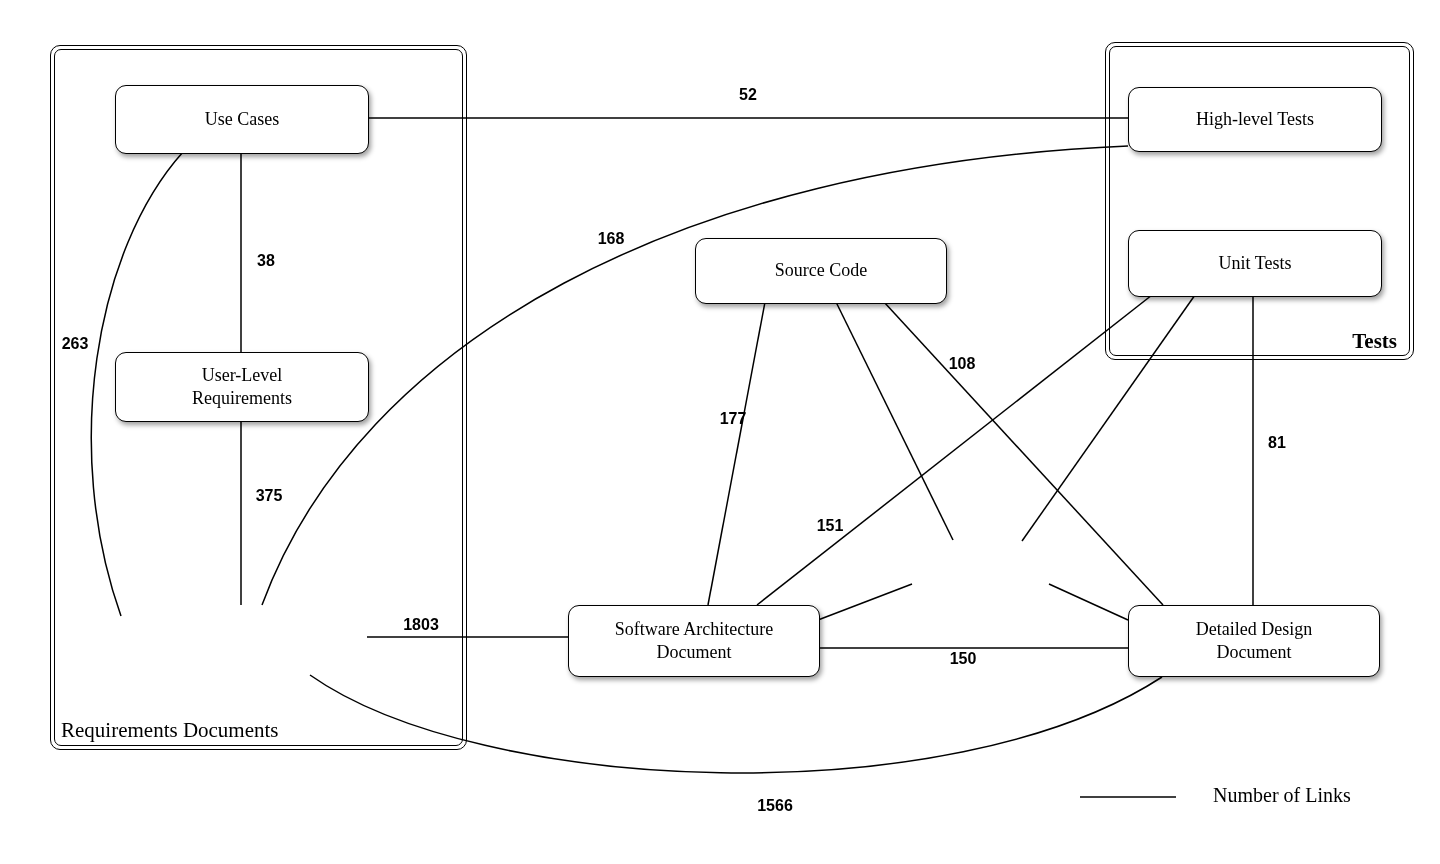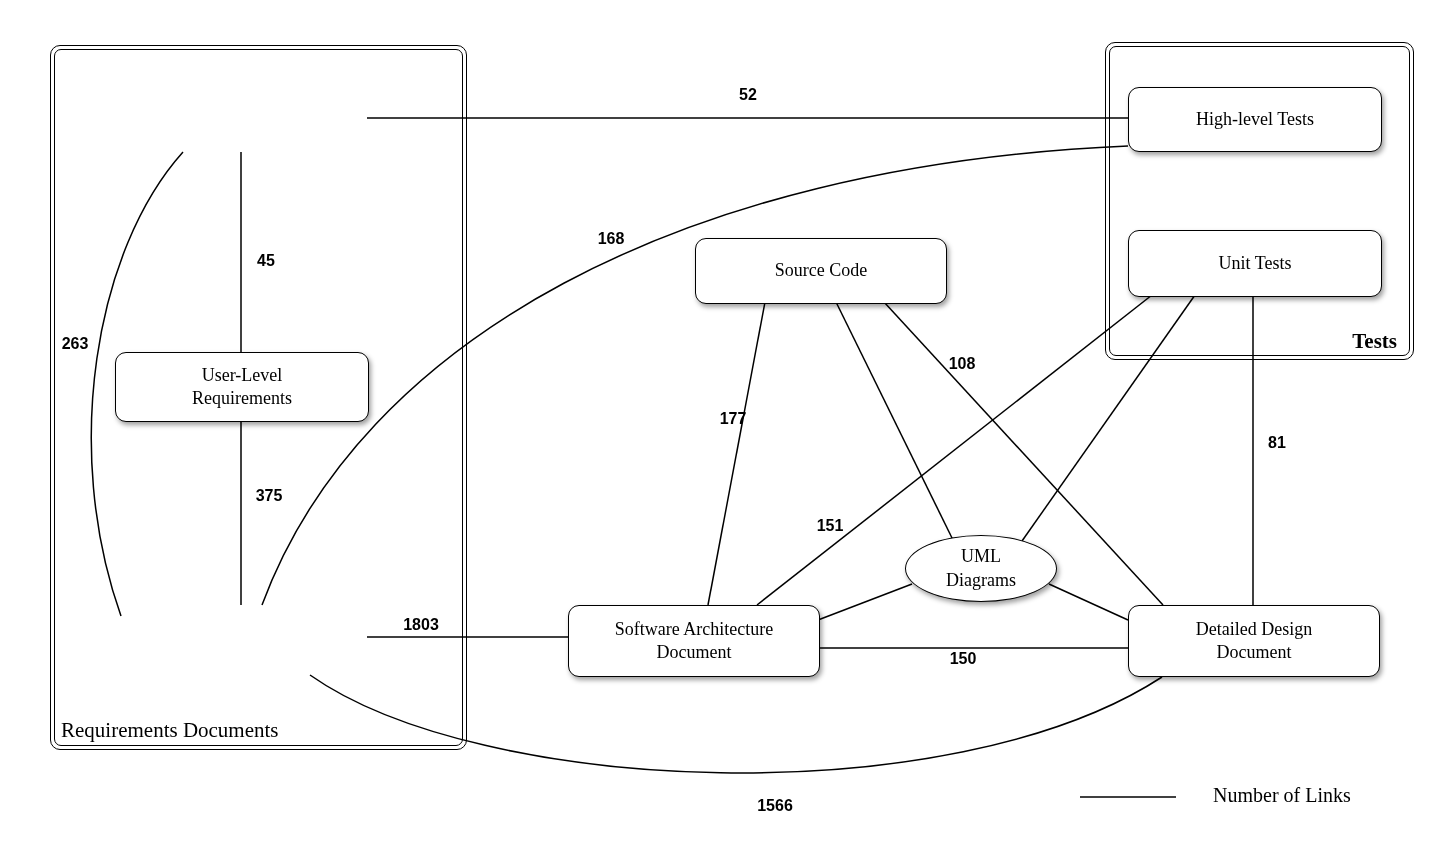--- a/index.html
+++ b/index.html
@@ -45,20 +45,23 @@
       <path d="M 1152 295 L 757 605"></path>
       <path d="M 1195 295 L 1022 541"></path>
       <path d="M 1253 295 V 605"></path>
       <path d="M 818 648 H 1128"></path>
       <path d="M 912 584 L 818 620"></path>
       <path d="M 1049 584 L 1128 620"></path>
       <path d="M 1080 797 H 1176"></path>
     </g>
   </svg>
 
+  <div class="node" style="left:115px;top:85px;width:252px;height:67px;">
+    <span>Use Cases</span>
+  </div>
 
   <div class="node" style="left:115px;top:352px;width:252px;height:68px;">
     <span>User-Level</span>
     <span>Requirements</span>
   </div>
 
 
   <div class="node" style="left:1128px;top:87px;width:252px;height:63px;">
     <span>High-level Tests</span>
   </div>
@@ -69,32 +72,28 @@
 
   <div class="node" style="left:695px;top:238px;width:250px;height:64px;">
     <span>Source Code</span>
   </div>
 
   <div class="node" style="left:568px;top:605px;width:250px;height:70px;">
     <span>Software Architecture</span>
     <span>Document</span>
   </div>
 
-  <div class="node ellipse" style="left:905px;top:535px;width:150px;height:65px;">
-    <span>UML</span>
-    <span>Diagrams</span>
-  </div>
 
   <div class="node" style="left:1128px;top:605px;width:250px;height:70px;">
     <span>Detailed Design</span>
     <span>Document</span>
   </div>
 
   <div class="elabel" style="left:726px;top:86px;">52</div>
-  <div class="elabel" style="left:244px;top:252px;">45</div>
+  <div class="elabel" style="left:244px;top:252px;">38</div>
   <div class="elabel" style="left:53px;top:335px;">263</div>
   <div class="elabel" style="left:247px;top:487px;">375</div>
   <div class="elabel" style="left:589px;top:230px;">168</div>
   <div class="elabel" style="left:399px;top:616px;">1803</div>
   <div class="elabel" style="left:753px;top:797px;">1566</div>
   <div class="elabel" style="left:711px;top:410px;">177</div>
   <div class="elabel" style="left:940px;top:355px;text-align:center;">108</div>
   <div class="elabel" style="left:808px;top:517px;">151</div>
   <div class="elabel" style="left:1255px;top:434px;">81</div>
   <div class="elabel" style="left:941px;top:650px;">150</div>

